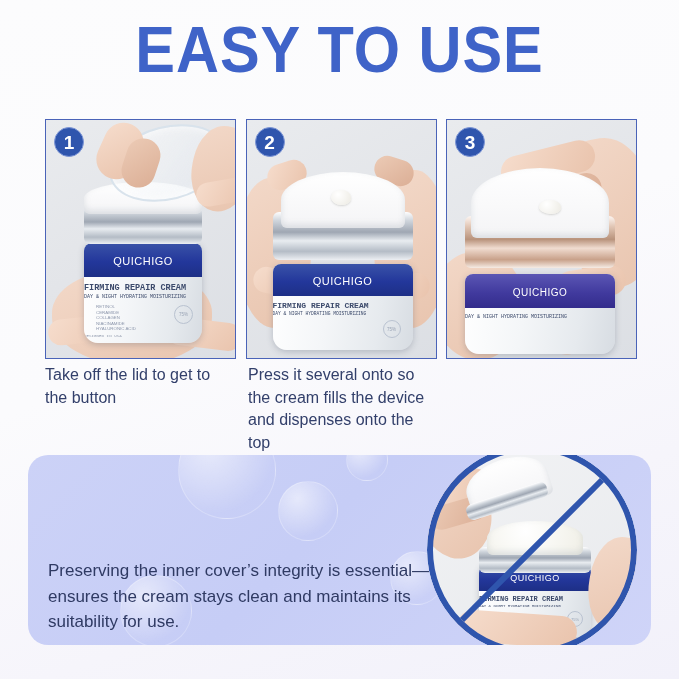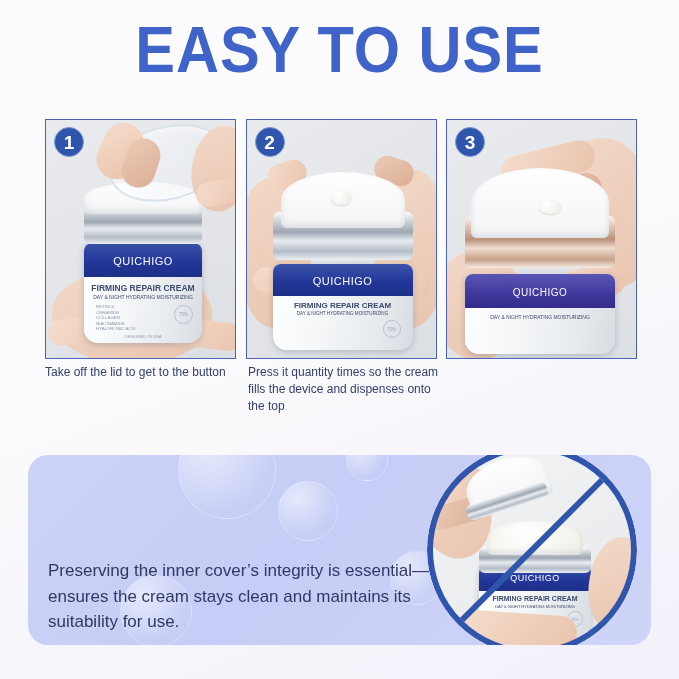--- a/index.html
+++ b/index.html
@@ -68,21 +68,21 @@
   }
   .jar-label-blue{
     position:absolute;left:0;right:0;top:0;height:38%;
     background:linear-gradient(180deg,#3a53a8 0%,#23379b 55%,#1d2f86 100%);
   }
   .jar-brand{
     position:absolute;left:0;right:0;
     color:#fff;font-weight:normal;text-align:center;
     letter-spacing:.5px;
   }
-  .jar-line{position:absolute;left:0;right:0;text-align:center;color:#3c4a6b;}
+  .jar-line{position:absolute;left:0;right:0;color:#3c4a6b;font-family:Liberation Mono, monospace;}
   .jar-ing{position:absolute;color:#8e98ad;line-height:1.25;}
   .jar-seal{
     position:absolute;
     border:1px solid #b9c2d0;border-radius:50%;
     color:#9aa4b6;display:flex;align-items:center;justify-content:center;
   }
   .jar-metal{
     position:absolute;left:0;right:0;
     background:linear-gradient(180deg,#fdfdfe 0%,#cfd5dc 18%,#9fa7b3 42%,#e8ecf0 60%,#b4bcc6 82%,#eceff3 100%);
     border-radius:6px;
@@ -109,21 +109,21 @@
     box-shadow:0 1px 2px rgba(150,150,140,.35);
   }
 
   
   .captions{
     position:absolute;left:45px;top:364px;width:600px;
     display:flex;justify-content:flex-start;
   }
   .cap{
     width:191px;margin-right:12px;
-    font-size:12px;line-height:1.42;
+    font-size:16px;line-height:1.42;
     color:#33406b;
   }
   .cap:last-child{margin-right:0;}
   .cap.wide{width:205px;}
 
   
   .card{
     position:absolute;left:28px;top:455px;width:623px;height:190px;
     background:linear-gradient(135deg,#ccd2f7 0%,#c6cdf6 45%,#cfd4f8 100%);
     border-radius:20px;
@@ -258,21 +258,21 @@
           <div class="jar-inner" style="top:0px;left:6px;right:6px;height:70px;"></div>
           <div class="dollop" style="left:74px;top:32px;width:22px;height:14px;"></div>
         </div>
       </div>
       <div class="badge">3</div>
     </div>
   </div>
 
   <div class="captions">
     <div class="cap">Take off the lid to get to the button</div>
-    <div class="cap">Press it quantity times so the cream fills the device and dispenses onto the top</div>
+    <div class="cap">Press it several onto so the cream fills the device and dispenses onto the top</div>
   </div>
 
   <div class="card">
     <div class="bubble" style="left:150px;top:-34px;width:96px;height:96px;"></div>
     <div class="bubble" style="left:250px;top:26px;width:58px;height:58px;"></div>
     <div class="bubble" style="left:318px;top:-16px;width:40px;height:40px;"></div>
     <div class="bubble" style="left:92px;top:120px;width:70px;height:70px;"></div>
     <div class="bubble" style="left:362px;top:96px;width:52px;height:52px;"></div>
 
     <div class="card-p">Preserving the inner cover’s integrity is essential—it ensures the cream stays clean and maintains its suitability for use.</div>

